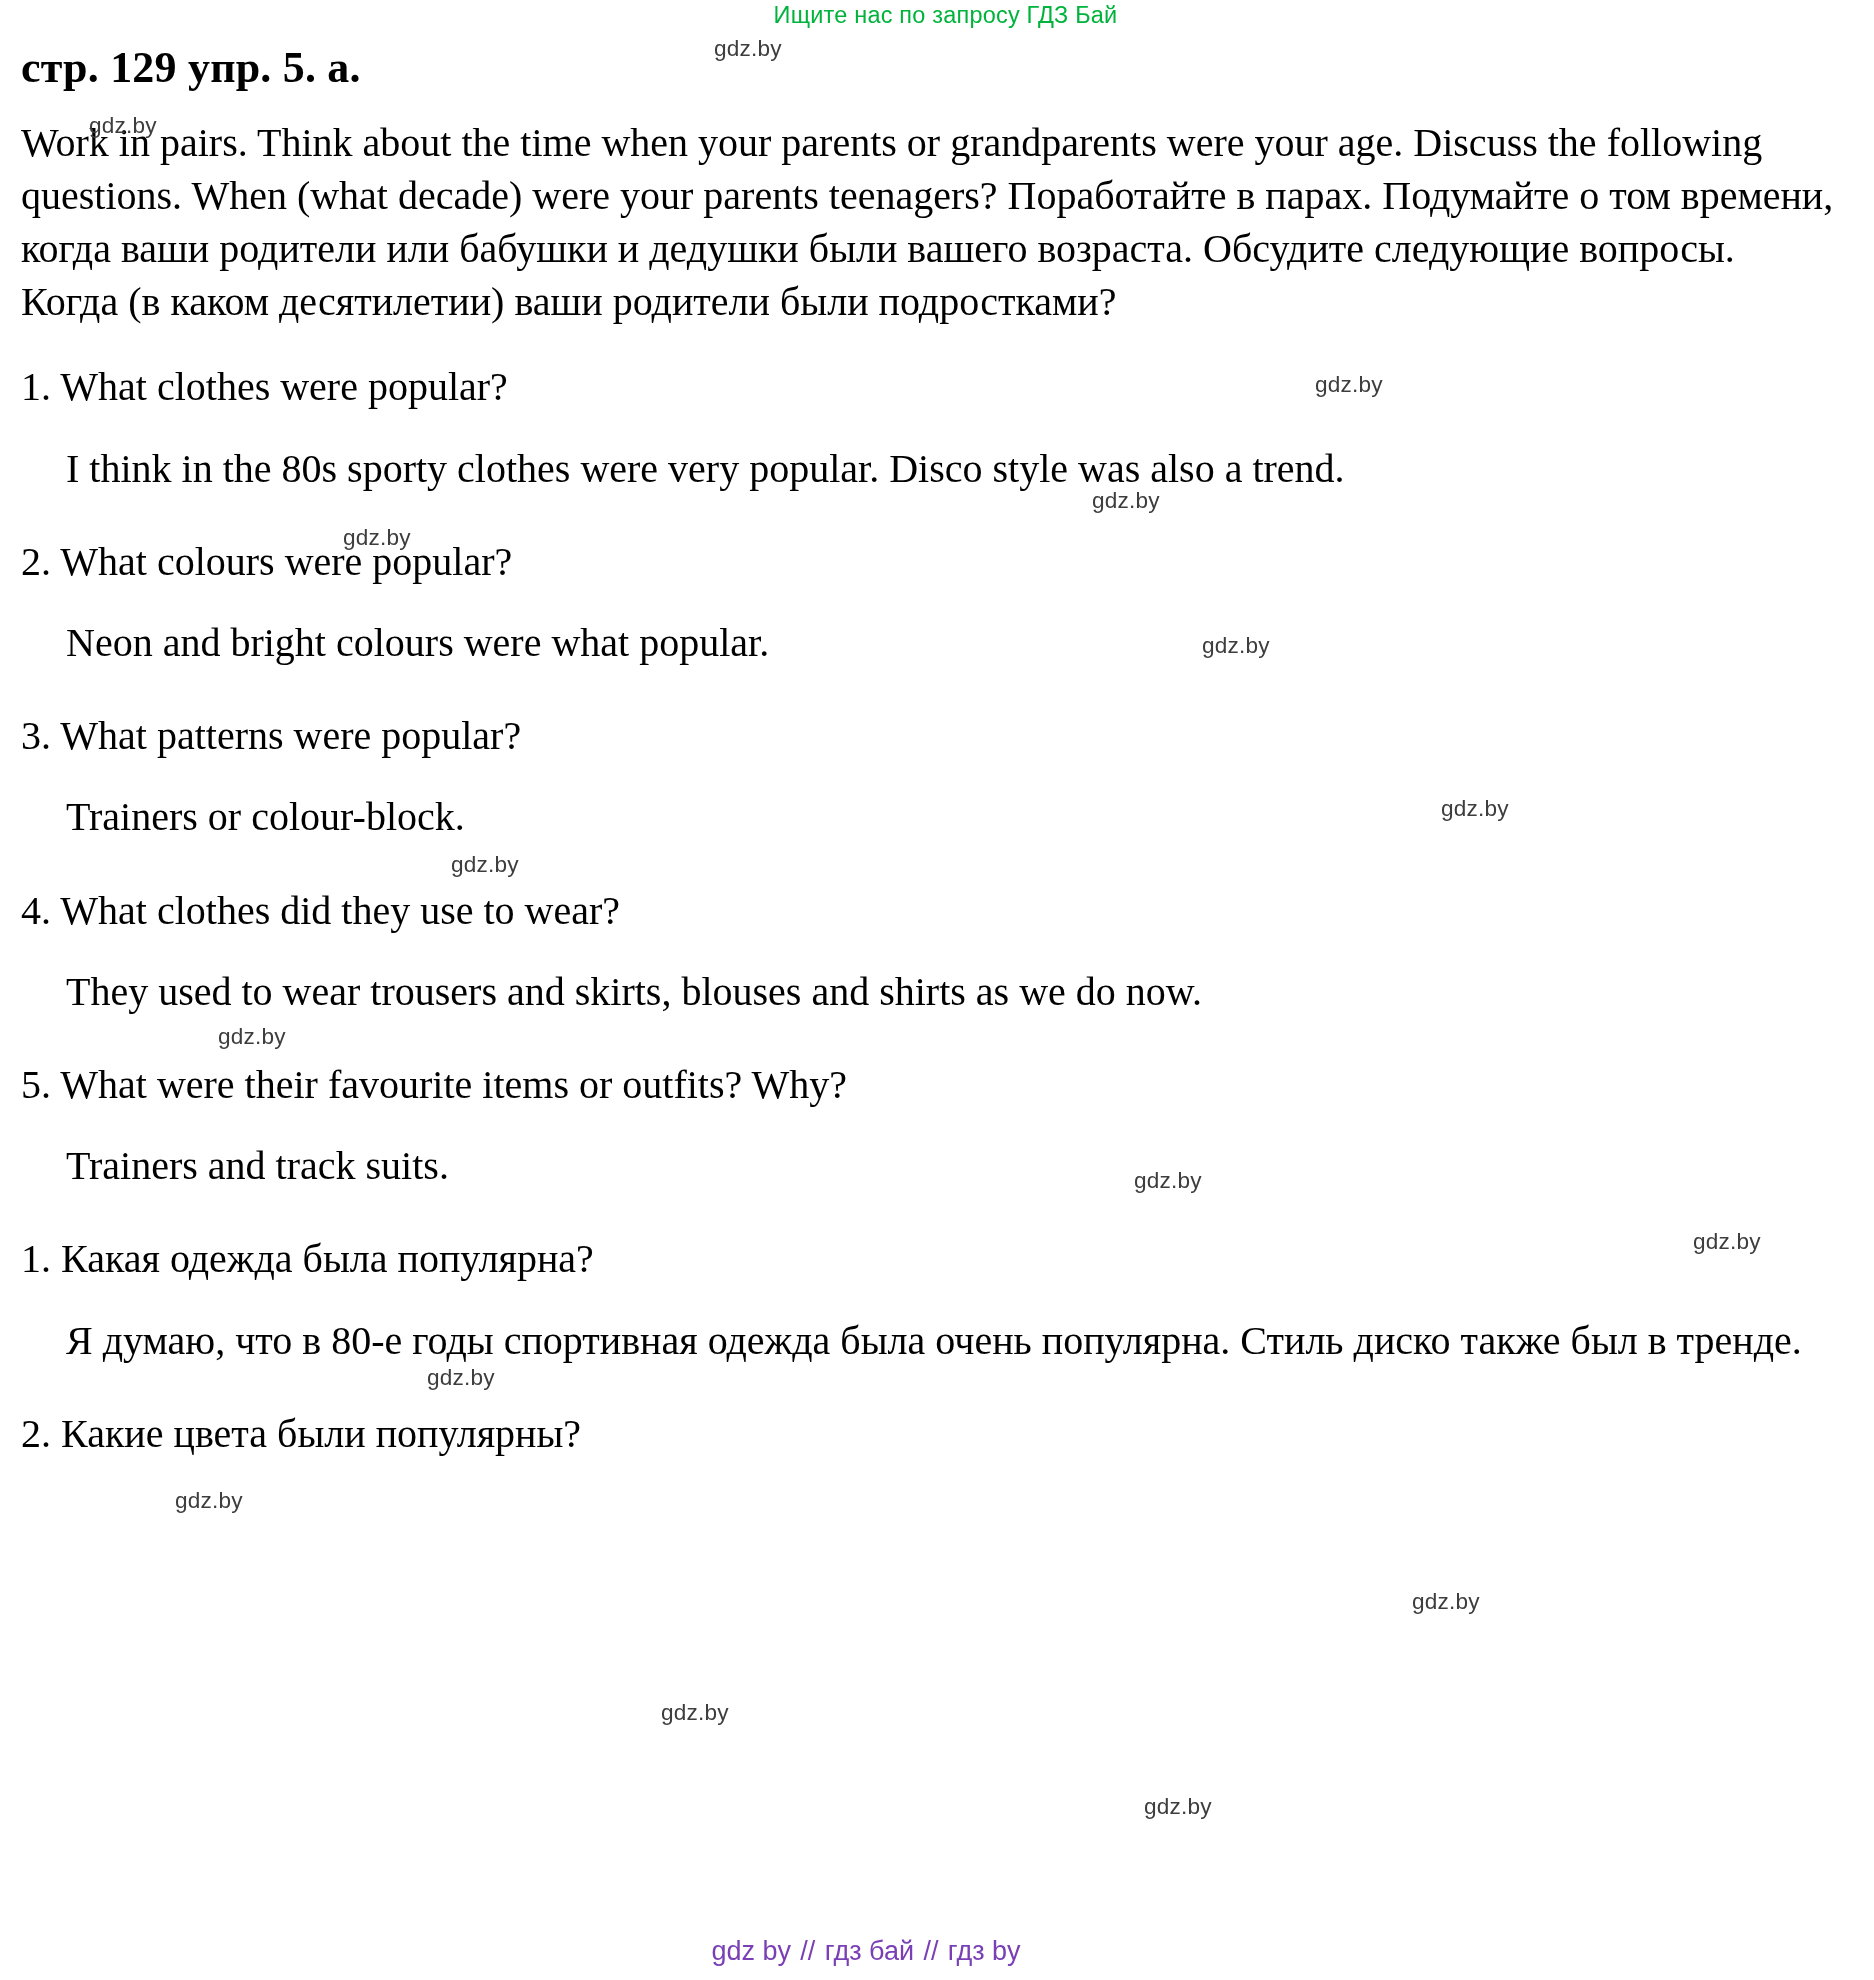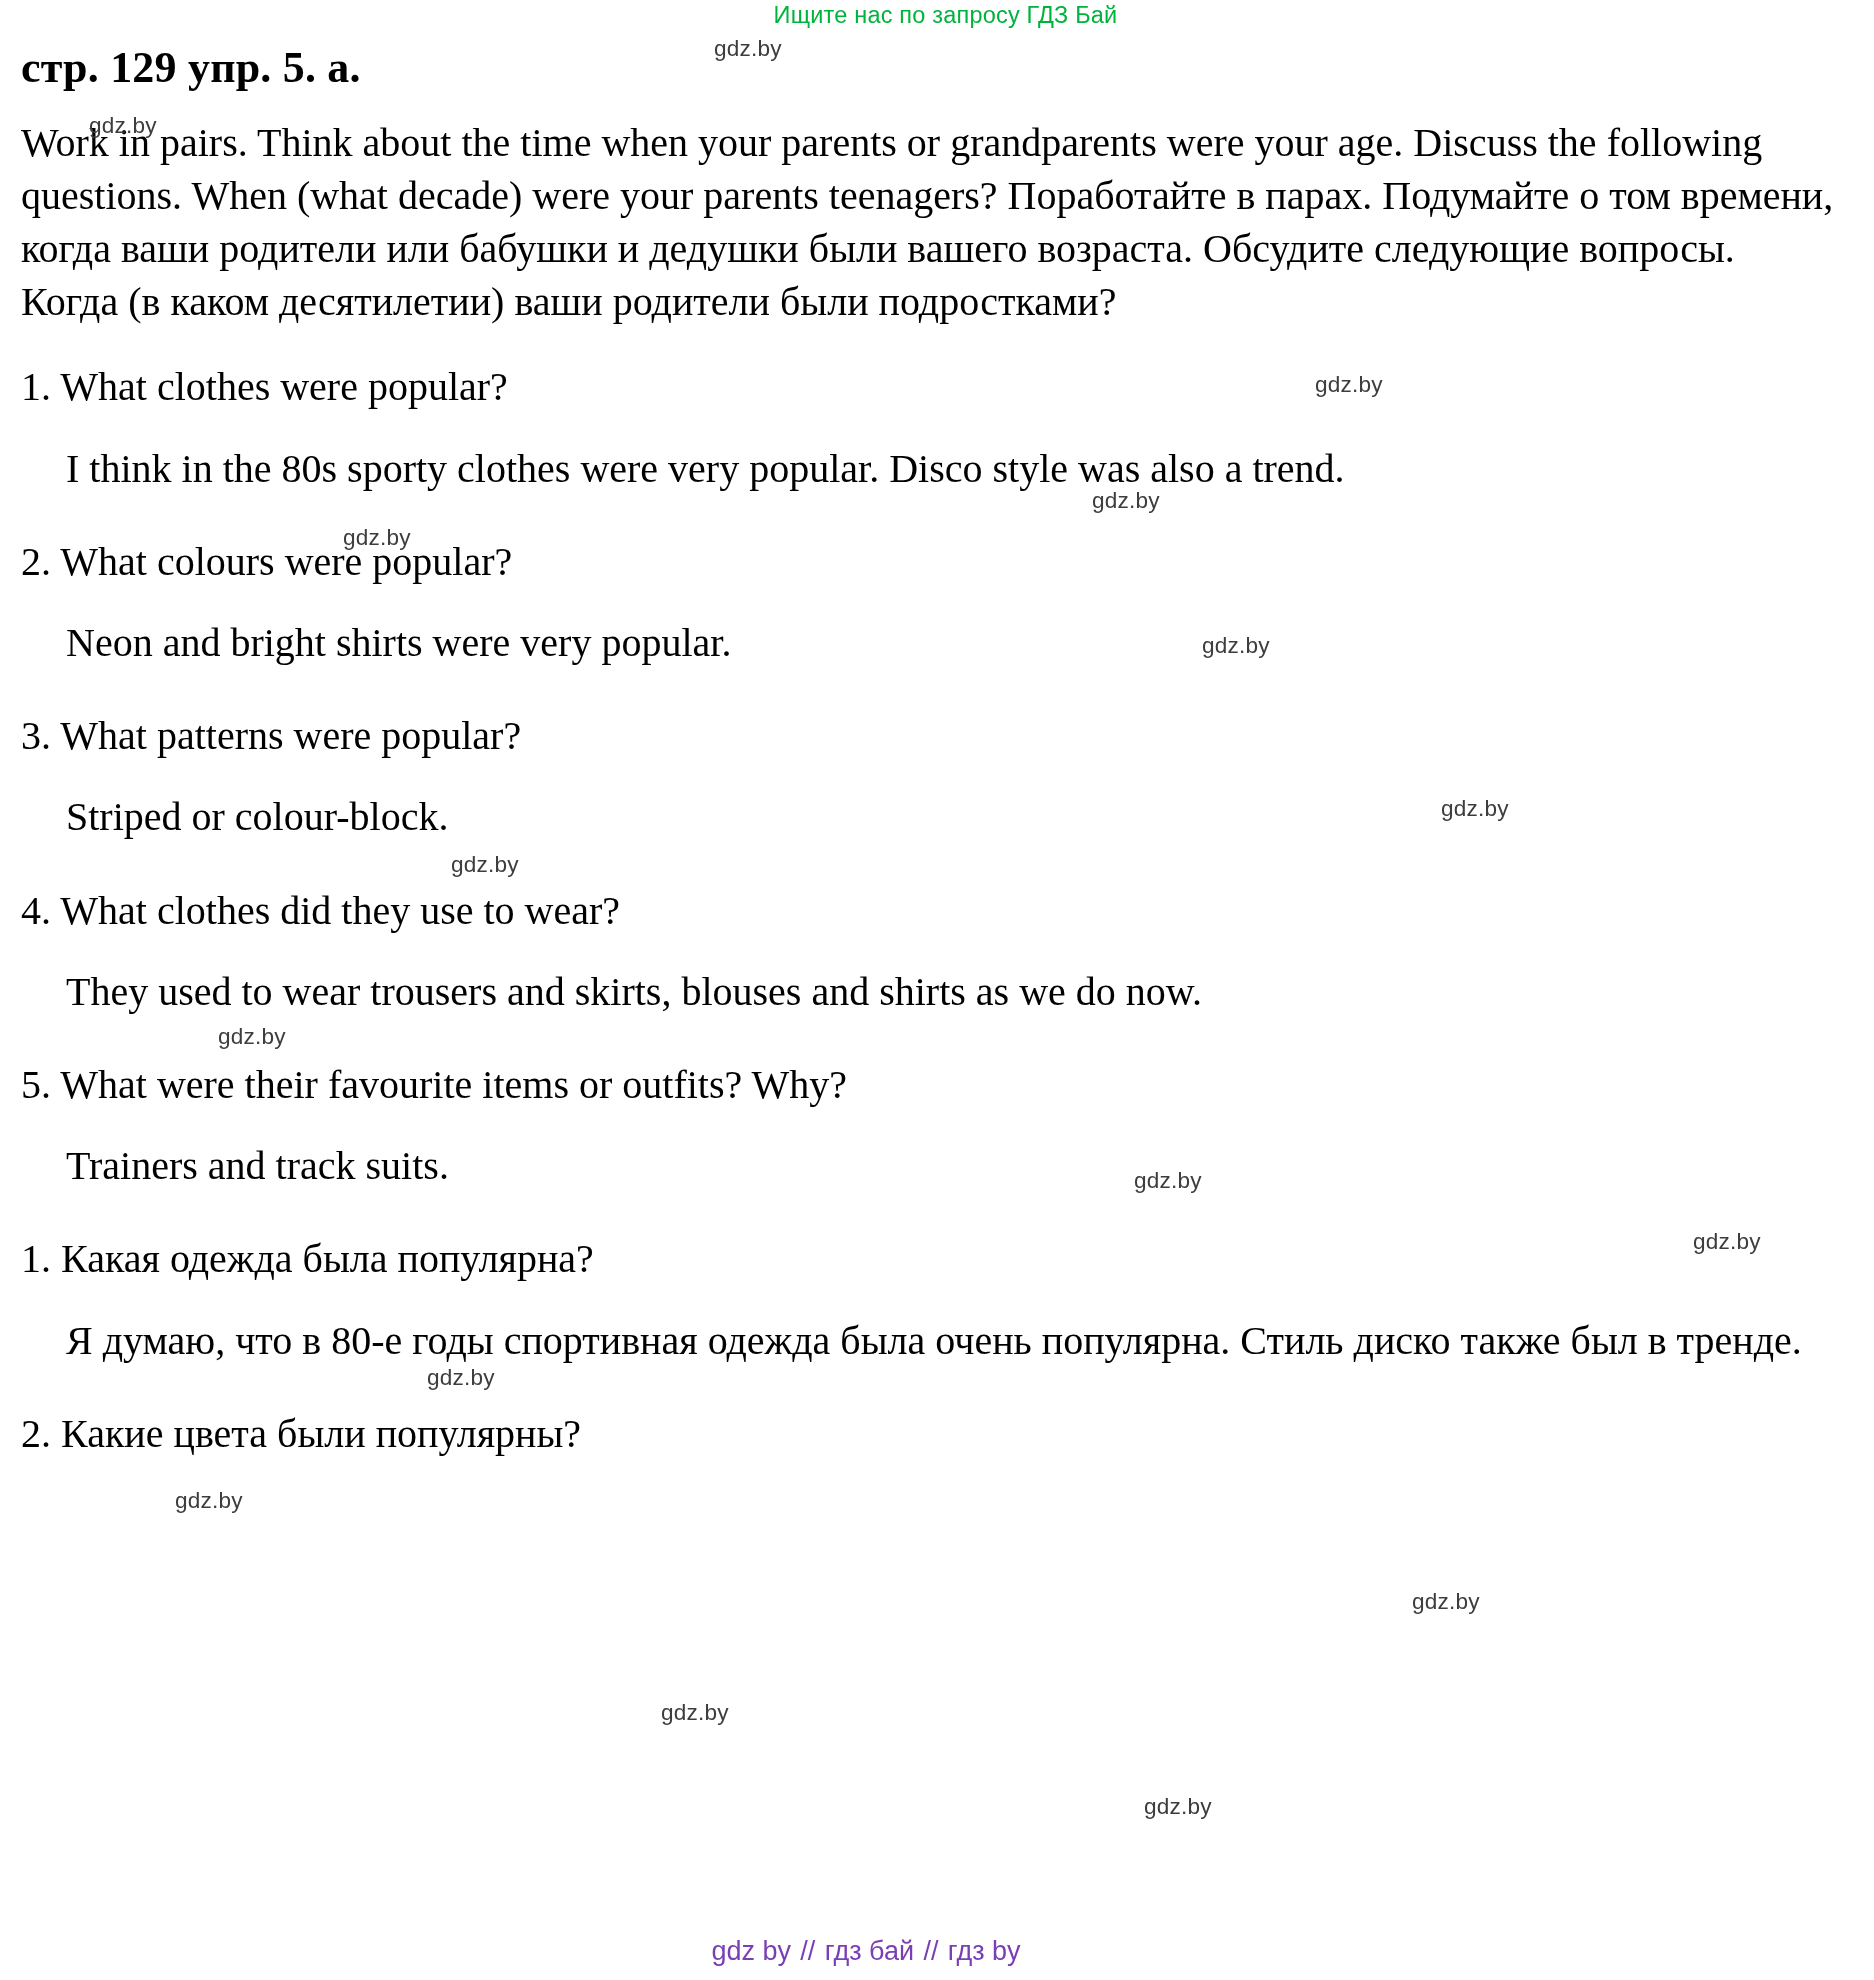--- a/index.html
+++ b/index.html
@@ -111,24 +111,24 @@
   <div class="content">
 
     <h1 class="title">стр. 129 упр. 5. a.</h1>
 
     <p class="para intro">Work in pairs. Think about the time when your parents or grandparents were your age. Discuss the following questions. When (what decade) were your parents teenagers? Поработайте в парах. Подумайте о том времени, когда ваши родители или бабушки и дедушки были вашего возраста. Обсудите следующие вопросы. Когда (в каком десятилетии) ваши родители были подростками?</p>
 
     <p class="para q">1. What clothes were popular?</p>
     <p class="para a">I think in the 80s sporty clothes were very popular. Disco style was also a trend.</p>
 
     <p class="para q">2. What colours were popular?</p>
-    <p class="para a">Neon and bright shirts were very popular.</p>
+    <p class="para a">Neon and bright colours were what popular.</p>
 
     <p class="para q">3. What patterns were popular?</p>
-    <p class="para a">Striped or colour-block.</p>
+    <p class="para a">Trainers or colour-block.</p>
 
     <p class="para q">4. What clothes did they use to wear?</p>
     <p class="para a">They used to wear trousers and skirts, blouses and shirts as we do now.</p>
 
     <p class="para q">5. What were their favourite items or outfits? Why?</p>
     <p class="para a">Trainers and track suits.</p>
 
     <p class="para q">1. Какая одежда была популярна?</p>
     <p class="para a">Я думаю, что в 80-е годы спортивная одежда была очень популярна. Стиль диско также был в тренде.</p>
 

